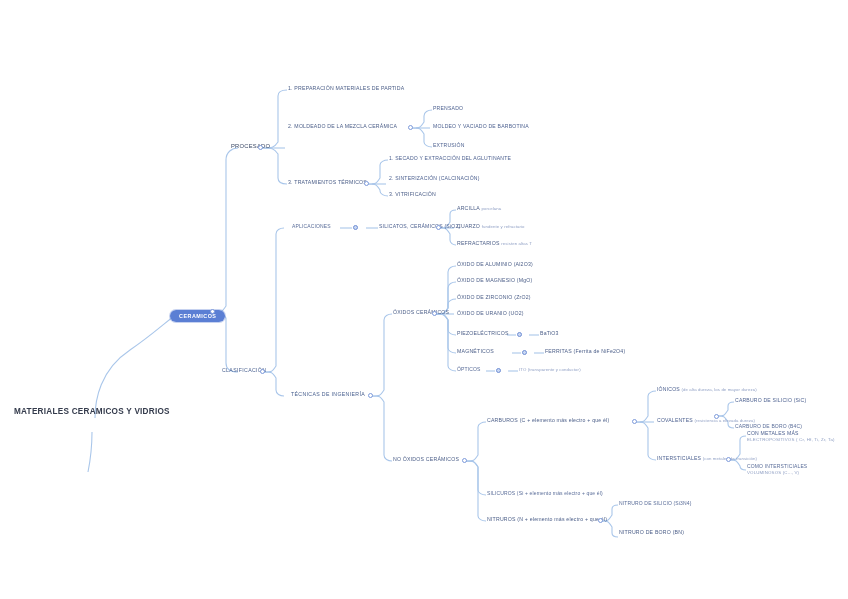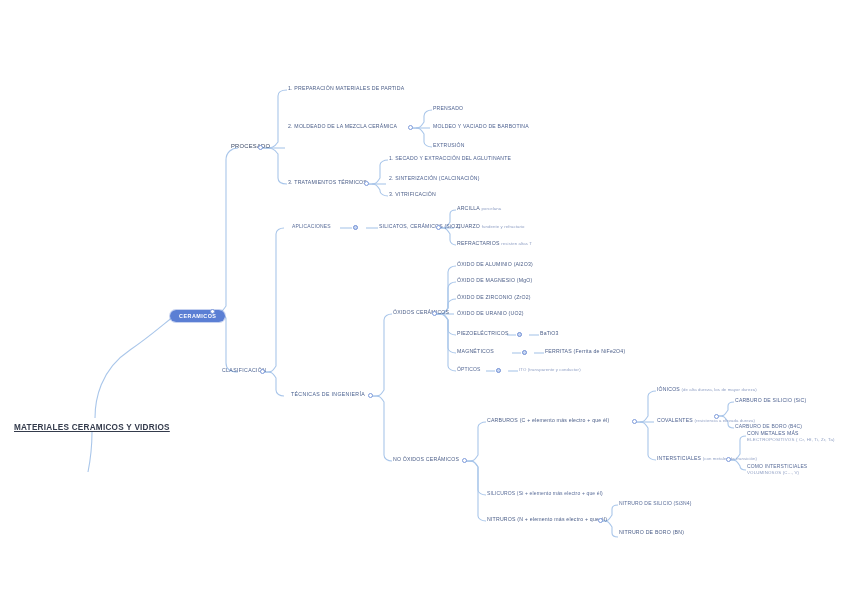--- a/index.html
+++ b/index.html
@@ -128,21 +128,21 @@
       <path d="M718,416 C724,416 724,416 728,422 L728,424 C728,427 731,428 734,428"></path>
 
       <path d="M730,460 C736,460 736,460 740,454 L740,440 C740,437 743,436 746,436"></path>
       <path d="M730,460 C736,460 736,460 740,466 L740,466 C740,469 743,470 746,470"></path>
 
       <path d="M602,521 C608,521 608,521 612,515 L612,509 C612,506 615,505 618,505"></path>
       <path d="M602,521 C608,521 608,521 612,527 L612,533 C612,536 615,537 618,537"></path>
     </g>
   </svg>
 
-  <div class="node root" style="left:14px;top:423px;text-decoration:underline;">MATERIALES CERAMICOS Y VIDRIOS</div>
+  <div class="node root" style="left:14px;top:407px;">MATERIALES CERAMICOS Y VIDRIOS</div>
 
   <div class="node" style="left:170px;top:304px;">
     <span class="pill">CERAMICOS</span>
   </div>
   <div class="dot" style="left:210px;top:309px;"></div>
 
   <div class="node mid" style="left:231px;top:143px;">PROCESADO</div>
   <div class="dot" style="left:258px;top:145px;"></div>
 
   <div class="node lvl3" style="left:288px;top:86px;">1. PREPARACIÓN MATERIALES DE PARTIDA</div>

